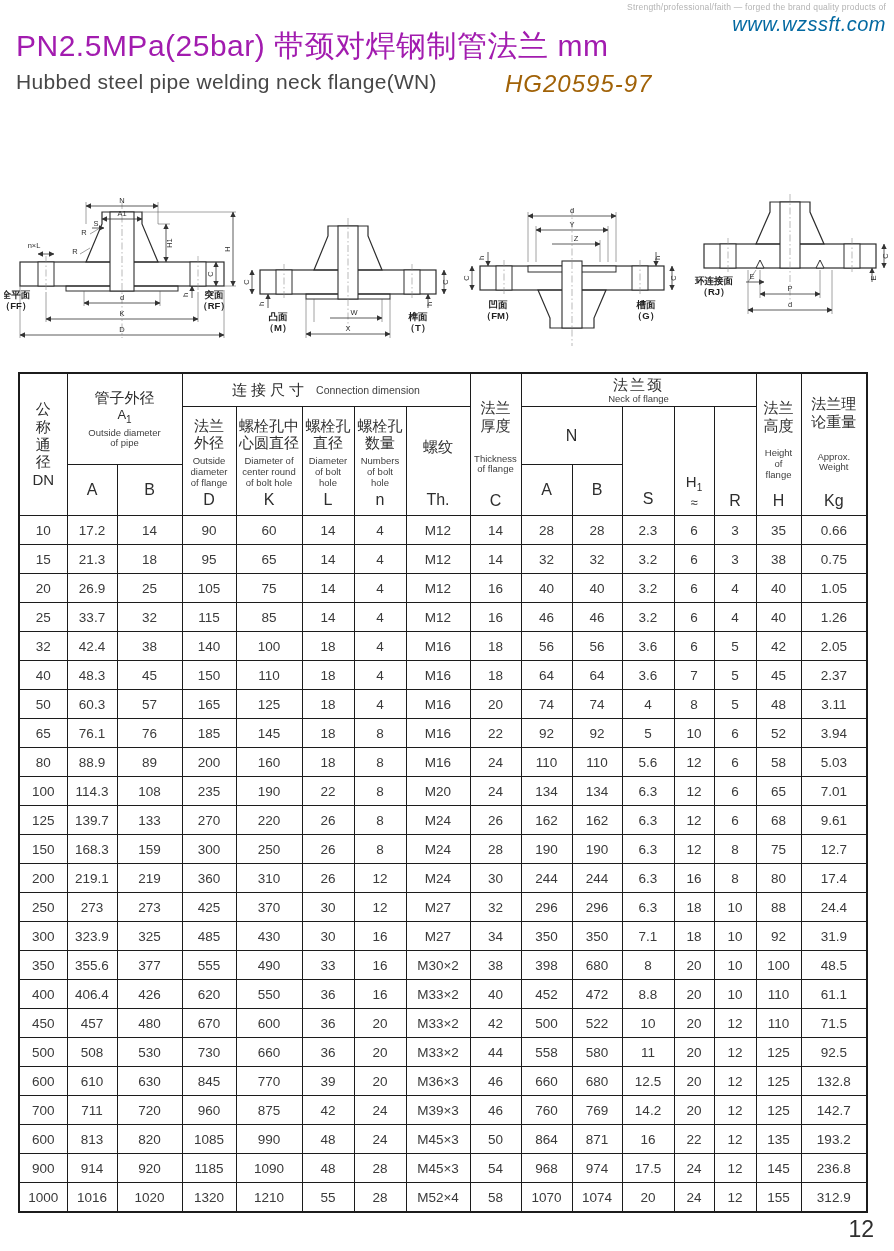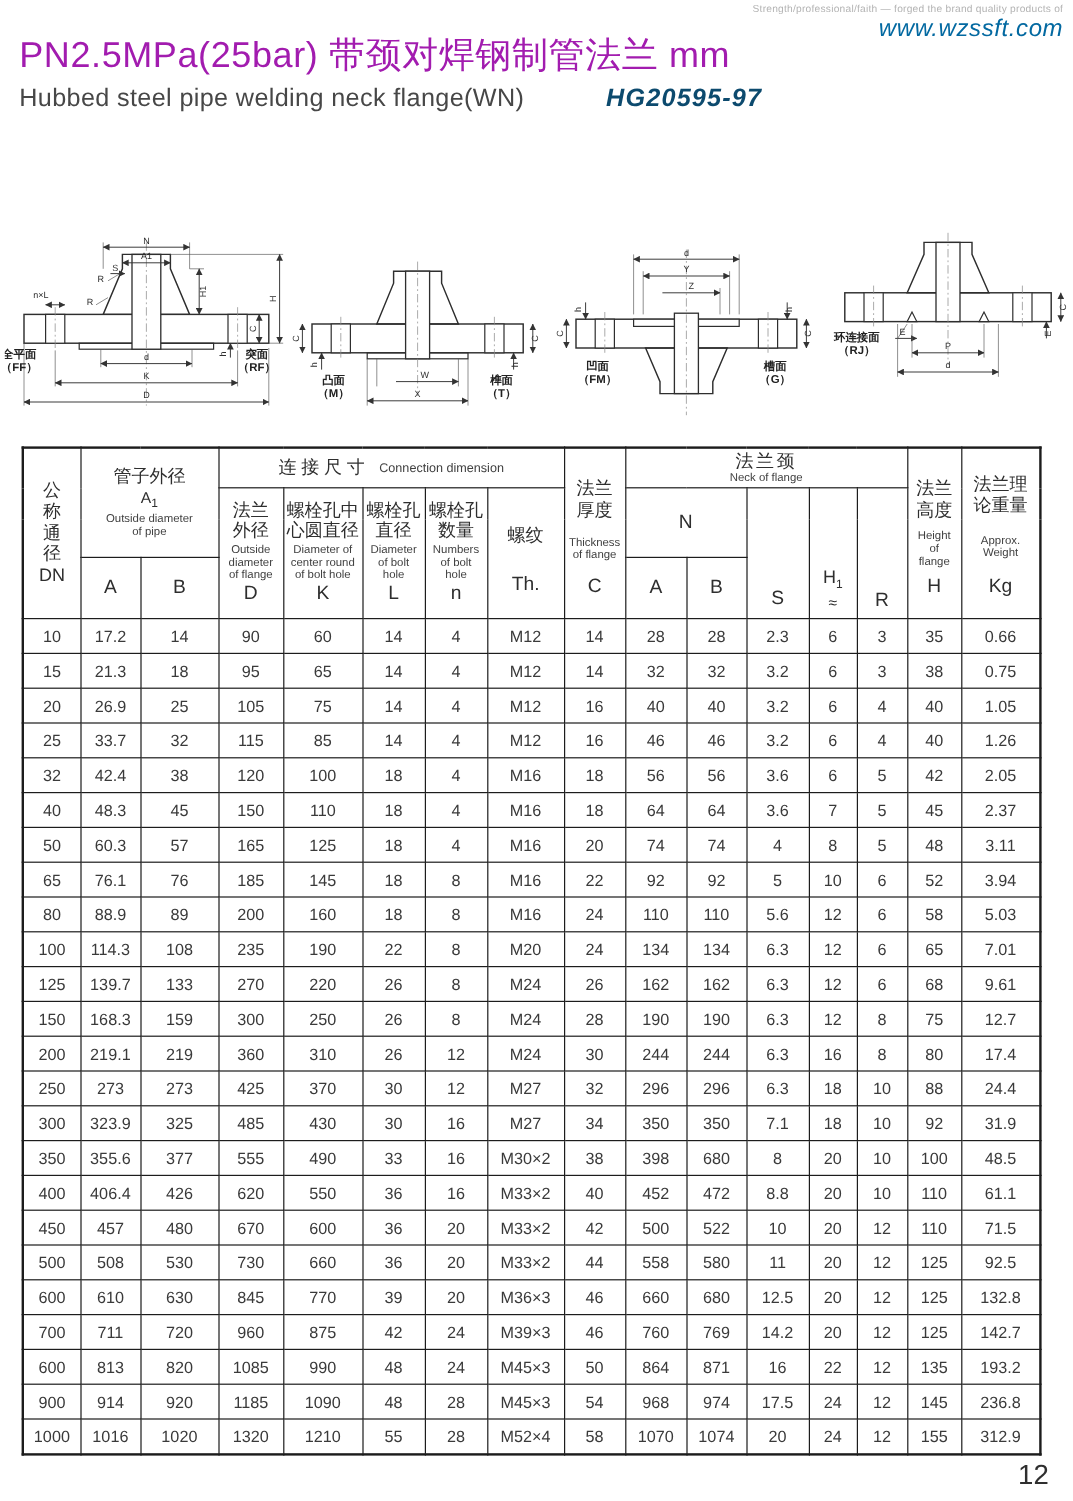--- a/index.html
+++ b/index.html
@@ -7,39 +7,39 @@
     width:894px;height:1251px;position:relative;background:#fff;
     font-family:"Liberation Sans","DejaVu Sans",sans-serif;color:#333;
     overflow:hidden;
   }
   .pre{white-space:pre-line;}
   
   .tagline{position:absolute;top:2px;right:8px;font-size:8.5px;color:#b3b3b3;letter-spacing:.2px;}
   .website{position:absolute;top:13px;right:8px;font-size:20px;font-style:italic;color:#0369a1;letter-spacing:.5px;}
   .title{position:absolute;left:16px;top:26px;font-size:30px;color:#a21caf;letter-spacing:.5px;}
   .subtitle{position:absolute;left:16px;top:70px;font-size:21px;color:#474747;letter-spacing:.3px;}
-  .standard{position:absolute;left:505px;top:70px;font-size:21px;font-weight:bold;font-style:italic;color:#0c4a6e;letter-spacing:1px;}
+  .standard{position:absolute;left:505px;top:70px;font-size:24px;font-weight:normal;font-style:italic;color:#a16207;letter-spacing:1px;}
   
   .diagrams{position:absolute;left:4px;top:178px;width:886px;display:flex;justify-content:space-between;align-items:flex-start;}
   .dcol{display:flex;flex-direction:column;align-items:center;}
   .note{width:230px;margin-top:4px;text-align:center;font-size:8.5px;font-weight:bold;color:#2c2c2c;line-height:1.35;}
   svg .ext{stroke:#555;stroke-width:.55;fill:none;}
   svg .dim{stroke:#333;stroke-width:.8;fill:none;}
   svg .cl{stroke:#8a8a8a;stroke-width:.6;stroke-dasharray:7 2.5 1.5 2.5;fill:none;}
   svg .dl{font-size:7.5px;fill:#2e2e2e;text-anchor:middle;}
   svg .capz{font-size:9.5px;font-weight:bold;fill:#222;text-anchor:middle;}
   
   table.spec{
     position:absolute;left:18px;top:372px;width:848px;
     border-collapse:collapse;table-layout:fixed;border:2px solid #1c1c1c;
   }
   .spec td,.spec th{border:1px solid #1c1c1c;padding:0;text-align:center;vertical-align:middle;color:#3a3a3a;font-weight:normal;overflow:hidden;}
   .spec tbody td{height:28px;font-size:13.5px;}
   .vc{display:flex;flex-direction:column;align-items:center;justify-content:center;height:100%;}
-  .sp{justify-content:space-between;padding:7px 1px 16px;box-sizing:border-box;}
+  .sp{justify-content:space-between;padding:7px 1px 4px;box-sizing:border-box;}
   .hz{font-size:15px;line-height:1.18;color:#2e2e2e;}
   .he{font-size:9.5px;line-height:1.12;color:#404040;margin-top:2px;}
   .hl{font-size:16px;color:#2e2e2e;}
   .sub1{font-size:10px;vertical-align:sub;}
   .h143{height:139px;}
   .h105{height:103px;}
   .h89{height:87px;}
   .h52{height:48px;}
   .h36{height:32px;}
   .strip{display:flex;align-items:center;justify-content:center;gap:8px;height:100%;}
@@ -471,21 +471,21 @@
         <td>3.2</td>
         <td>6</td>
         <td>4</td>
         <td>40</td>
         <td>1.26</td>
       </tr>
       <tr>
         <td>32</td>
         <td>42.4</td>
         <td>38</td>
-        <td>120</td>
+        <td>140</td>
         <td>100</td>
         <td>18</td>
         <td>4</td>
         <td>M16</td>
         <td>18</td>
         <td>56</td>
         <td>56</td>
         <td>3.6</td>
         <td>6</td>
         <td>5</td>

